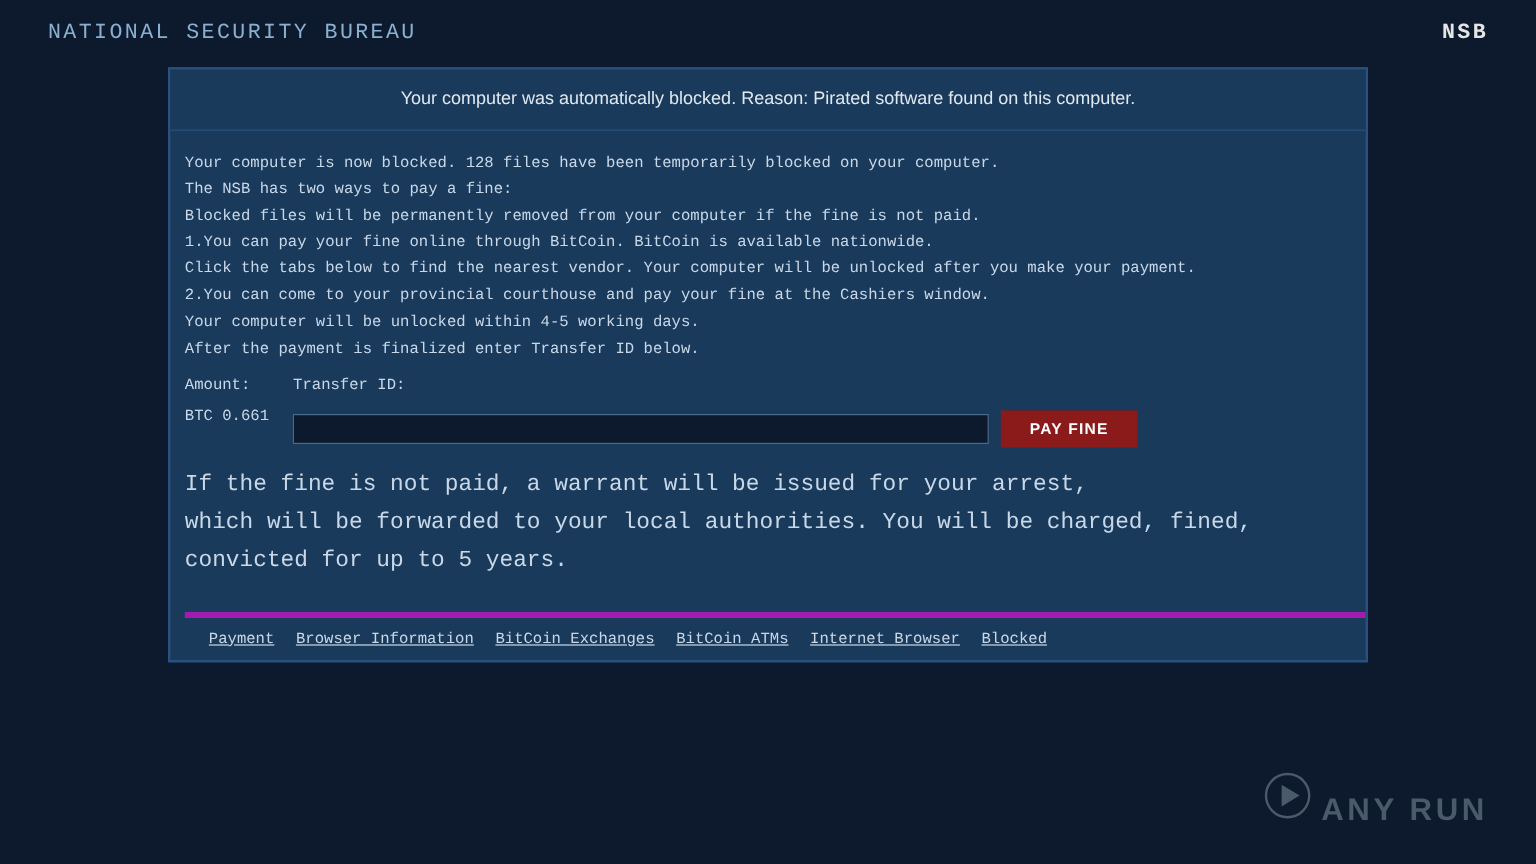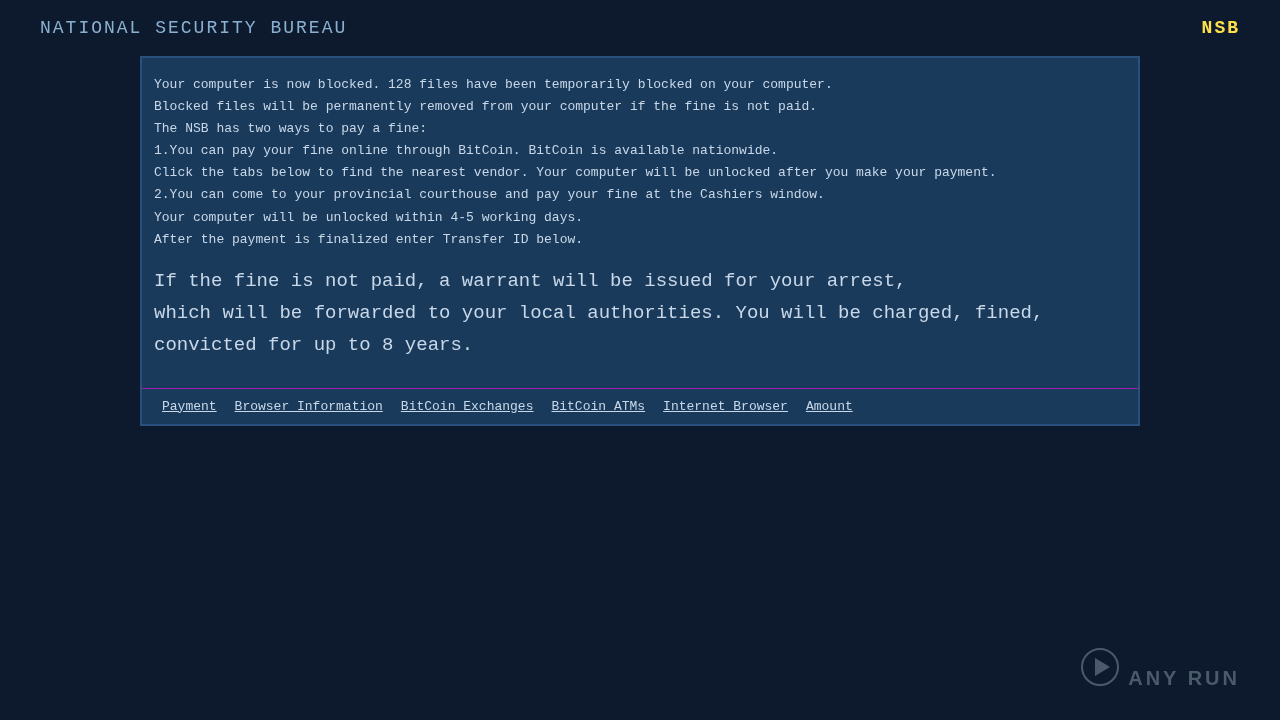--- a/index.html
+++ b/index.html
@@ -23,21 +23,21 @@
       font-size: 18px;
       font-weight: normal;
       letter-spacing: 2px;
       color: #8ab0d0;
     }
 
     .top-bar .org-abbr {
       font-size: 18px;
       font-weight: bold;
       letter-spacing: 2px;
-      color: #fde047;
+      color: #e5e5e5;
     }
 
     .main-panel {
       margin: 0 auto;
       width: 1000px;
       background-color: #1a3a5c;
       border: 2px solid #2a5080;
       padding: 0 0 10px 0;
     }
 
@@ -126,22 +126,23 @@
       margin-top: 14px;
       color: #c8d8e8;
       font-size: 19px;
       line-height: 1.7;
     }
 
     .tabs-row {
       display: flex;
       gap: 0;
       padding: 10px 20px 0 20px;
-      border-top: 1px solid #a21caf;
+      border-top: 5px solid #a21caf;
       margin-top: 10px;
+      margin-left: 12px;
     }
 
     .tab-item {
       color: #c8d8e8;
       font-size: 13px;
       text-decoration: underline;
       cursor: pointer;
       margin-right: 18px;
       font-family: 'Courier New', Courier, monospace;
     }
@@ -168,48 +169,64 @@
   </style>
 </head>
 <body>
 
 <div class="top-bar">
   <span class="org-name">NATIONAL SECURITY BUREAU</span>
   <span class="org-abbr">NSB</span>
 </div>
 
 <div class="main-panel">
+  <div class="panel-header">
+    <span class="panel-header-text">Your computer was automatically blocked. Reason: Pirated software found on this computer.</span>
+  </div>
   <div class="panel-body">
     <div id="body-lines">
         <p>Your computer is now blocked. 128 files have been temporarily blocked on your computer.</p>
+        <p>The NSB has two ways to pay a fine:</p>
         <p>Blocked files will be permanently removed from your computer if the fine is not paid.</p>
-        <p>The NSB has two ways to pay a fine:</p>
         <p>1.You can pay your fine online through BitCoin. BitCoin is available nationwide.</p>
         <p>Click the tabs below to find the nearest vendor. Your computer will be unlocked after you make your payment.</p>
         <p>2.You can come to your provincial courthouse and pay your fine at the Cashiers window.</p>
         <p>Your computer will be unlocked within 4-5 working days.</p>
         <p>After the payment is finalized enter Transfer ID below.</p>
       </div>
 
+    <div class="form-row">
+      <div class="form-col">
+        <span class="form-label">Amount:</span>
+        <span class="form-value">BTC 0.661</span>
+      </div>
+      <div class="transfer-col">
+        <span class="form-label">Transfer ID:</span>
+        <div class="input-row">
+          <input type="text" class="transfer-input" style="">
+          <button class="pay-button">PAY FINE</button>
+        </div>
+      </div>
+    </div>
 
     <div class="warning-text" id="warning-lines">
         <p>If the fine is not paid, a warrant will be issued for your arrest,</p>
-        <p>which will be forwarded to your local authorities. You will be charged, fined, convicted for up to 8 years.</p>
+        <p>which will be forwarded to your local authorities. You will be charged, fined, convicted for up to 5 years.</p>
       </div>
   </div>
 
   <div class="tabs-row" id="tabs-container">
       <span class="tab-item">Payment</span>
       <span class="tab-item">Browser Information</span>
       <span class="tab-item">BitCoin Exchanges</span>
       <span class="tab-item">BitCoin ATMs</span>
       <span class="tab-item">Internet Browser</span>
-      <span class="tab-item">Amount</span>
+      <span class="tab-item">Blocked</span>
     </div>
 </div>
 
 <div class="anyrun-logo">
     <svg width="40" height="40" viewBox="0 0 40 40">
       <circle cx="20" cy="20" r="18" fill="none" stroke="#4a5a6a" stroke-width="2"></circle>
       <polygon points="15,11 30,20 15,29" fill="#4a5a6a"></polygon>
     </svg>
-    <span style="letter-spacing: 3px; font-size: 20px; margin-top: 24px;">ANY  RUN</span>
+    <span style="letter-spacing: 3px; font-size: 26px; margin-top: 24px;">ANY  RUN</span>
   </div>
 
 </body></html>

